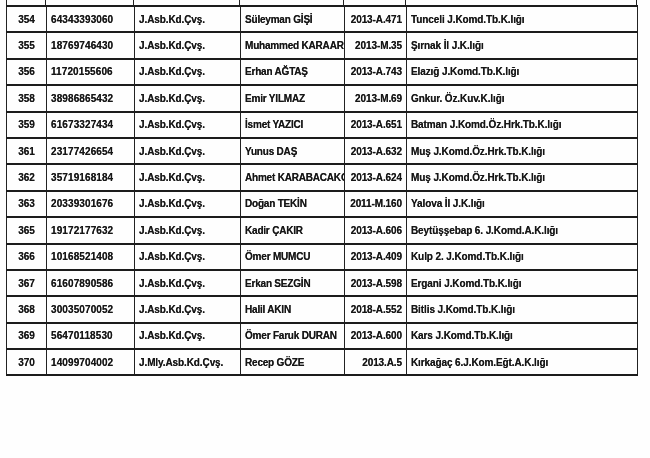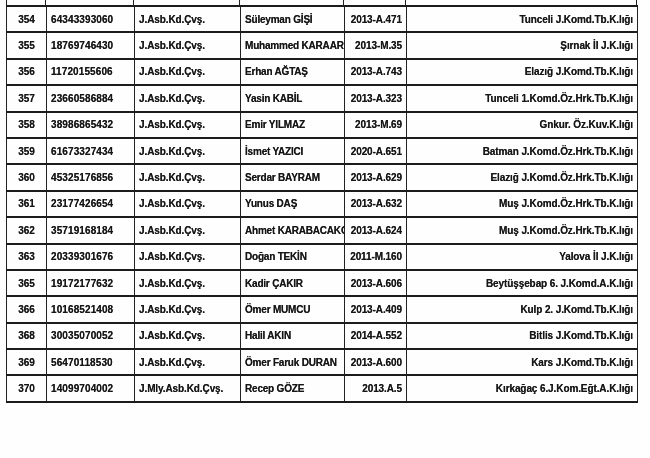--- a/index.html
+++ b/index.html
@@ -36,21 +36,21 @@
     height:26.4px;
     padding:0 4px;
     overflow:hidden;white-space:nowrap;
     vertical-align:middle;
   }
   td.c-no{text-align:center;padding:0 1px;}
   td.c-id{letter-spacing:0.1px;padding:0 1px;}
   td.c-rank{text-align:left;margin-top:12px;}
   td.c-name{text-align:left;padding:0 3px;letter-spacing:-0.2px;}
   td.c-doc{text-align:right;padding:0 3px;}
-  td.c-unit{text-align:right;}
+  td.c-unit{text-align:left;}
 </style>
 </head>
 <body>
 
 <div class="page">
 
   <div class="top-stubs">
     <div class="stub" style="width:40px"></div>
     <div class="stub" style="width:88px"></div>
     <div class="stub" style="width:106px"></div>
@@ -89,55 +89,39 @@
 
     <tr>
       <td class="c-no">356</td>
       <td class="c-id">11720155606</td>
       <td class="c-rank">J.Asb.Kd.Çvş.</td>
       <td class="c-name">Erhan AĞTAŞ</td>
       <td class="c-doc">2013-A.743</td>
       <td class="c-unit">Elazığ J.Komd.Tb.K.lığı</td>
     </tr>
 
-    <tr>
-      <td class="c-no">357</td>
-      <td class="c-id">23660586884</td>
-      <td class="c-rank">J.Asb.Kd.Çvş.</td>
-      <td class="c-name">Yasin KABİL</td>
-      <td class="c-doc">2013-A.323</td>
-      <td class="c-unit">Tunceli 1.Komd.Öz.Hrk.Tb.K.lığı</td>
-    </tr>
 
     <tr>
       <td class="c-no">358</td>
       <td class="c-id">38986865432</td>
       <td class="c-rank">J.Asb.Kd.Çvş.</td>
       <td class="c-name">Emir YILMAZ</td>
       <td class="c-doc">2013-M.69</td>
       <td class="c-unit">Gnkur. Öz.Kuv.K.lığı</td>
     </tr>
 
     <tr>
       <td class="c-no">359</td>
       <td class="c-id">61673327434</td>
       <td class="c-rank">J.Asb.Kd.Çvş.</td>
       <td class="c-name">İsmet YAZICI</td>
-      <td class="c-doc">2020-A.651</td>
+      <td class="c-doc">2013-A.651</td>
       <td class="c-unit">Batman J.Komd.Öz.Hrk.Tb.K.lığı</td>
     </tr>
 
-    <tr>
-      <td class="c-no">360</td>
-      <td class="c-id">45325176856</td>
-      <td class="c-rank">J.Asb.Kd.Çvş.</td>
-      <td class="c-name">Serdar BAYRAM</td>
-      <td class="c-doc">2013-A.629</td>
-      <td class="c-unit">Elazığ J.Komd.Öz.Hrk.Tb.K.lığı</td>
-    </tr>
 
     <tr>
       <td class="c-no">361</td>
       <td class="c-id">23177426654</td>
       <td class="c-rank">J.Asb.Kd.Çvş.</td>
       <td class="c-name">Yunus DAŞ</td>
       <td class="c-doc">2013-A.632</td>
       <td class="c-unit">Muş J.Komd.Öz.Hrk.Tb.K.lığı</td>
     </tr>
 
@@ -171,27 +155,35 @@
 
     <tr>
       <td class="c-no">366</td>
       <td class="c-id">10168521408</td>
       <td class="c-rank">J.Asb.Kd.Çvş.</td>
       <td class="c-name">Ömer MUMCU</td>
       <td class="c-doc">2013-A.409</td>
       <td class="c-unit">Kulp 2. J.Komd.Tb.K.lığı</td>
     </tr>
 
+    <tr>
+      <td class="c-no">367</td>
+      <td class="c-id">61607890586</td>
+      <td class="c-rank">J.Asb.Kd.Çvş.</td>
+      <td class="c-name">Erkan SEZGİN</td>
+      <td class="c-doc">2013-A.598</td>
+      <td class="c-unit">Ergani J.Komd.Tb.K.lığı</td>
+    </tr>
 
     <tr>
       <td class="c-no">368</td>
       <td class="c-id">30035070052</td>
       <td class="c-rank">J.Asb.Kd.Çvş.</td>
       <td class="c-name">Halil AKIN</td>
-      <td class="c-doc">2014-A.552</td>
+      <td class="c-doc">2018-A.552</td>
       <td class="c-unit">Bitlis J.Komd.Tb.K.lığı</td>
     </tr>
 
     <tr>
       <td class="c-no">369</td>
       <td class="c-id">56470118530</td>
       <td class="c-rank">J.Asb.Kd.Çvş.</td>
       <td class="c-name">Ömer Faruk DURAN</td>
       <td class="c-doc">2013-A.600</td>
       <td class="c-unit">Kars J.Komd.Tb.K.lığı</td>

